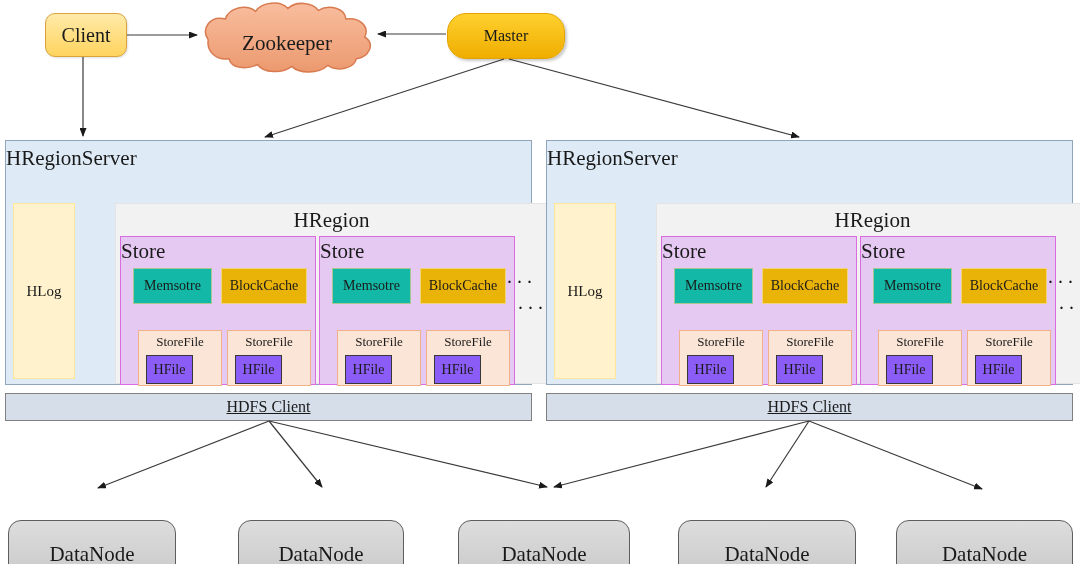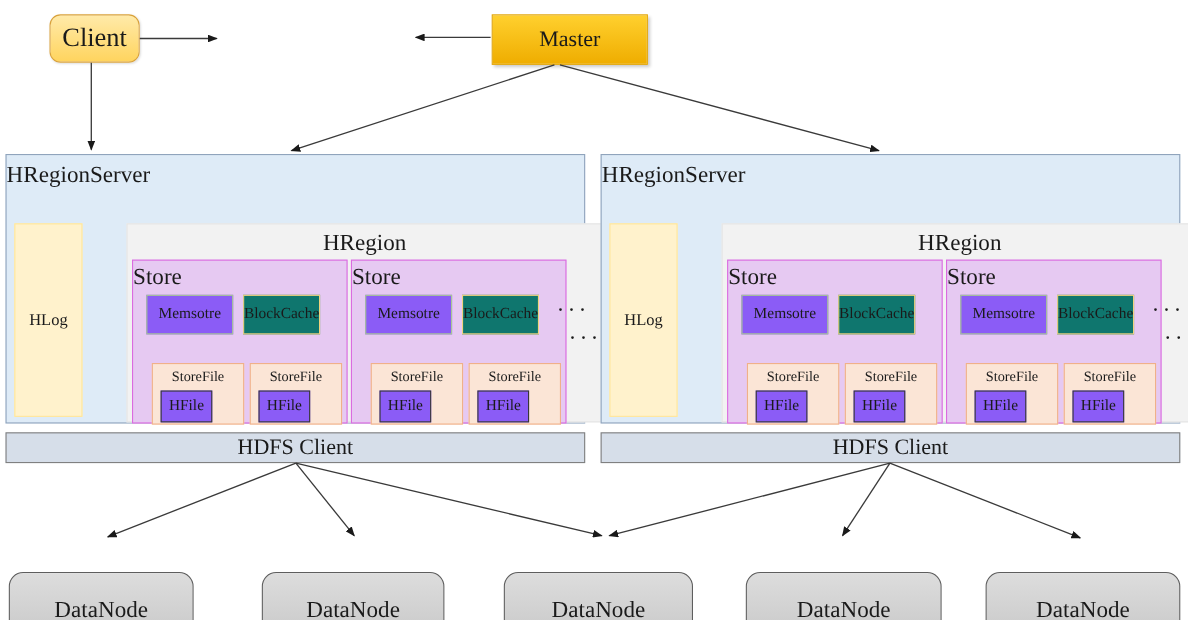--- a/index.html
+++ b/index.html
@@ -25,33 +25,33 @@
 
   
   .client-node {
     position: absolute;
     left: 45px; top: 13px;
     width: 82px; height: 44px;
     background: linear-gradient(#ffeaa9, #ffd45e);
     border: 1px solid #d9a23c;
     border-radius: 10px;
     display: flex; align-items: center; justify-content: center;
-    font-size: 24px;
+    font-size: 20px;
     z-index: 5;
     box-shadow: 1px 1px 2px rgba(0,0,0,0.12);
   }
   .master-node {
     position: absolute;
     left: 447px; top: 13px;
-    width: 142px; height: 46px;
+    width: 118px; height: 46px;
     background: linear-gradient(#ffd02e, #efad00);
     border: 1px solid #e2a300;
-    border-radius: 0;
-    display: flex; align-items: center; justify-content: center;
-    font-size: 20px;
+    border-radius: 19px;
+    display: flex; align-items: center; justify-content: center;
+    font-size: 16px;
     z-index: 5;
     box-shadow: 2px 2px 3px rgba(0,0,0,0.22);
   }
   .cloud-wrap {
     position: absolute;
     left: 194px; top: 0px;
     width: 186px; height: 74px;
     z-index: 5;
   }
   .cloud-wrap svg { position: absolute; left: 0; top: 0; }
@@ -108,30 +108,30 @@
   .store.st0 { left: 4px; }
   .store.st1 { left: 203px; }
   .store-title {
     position: absolute; left: 0; top: 2px; width: 100%;
     text-align: left; font-size: 21px;
   }
   .memstore {
     position: absolute;
     left: 12px; top: 31px;
     width: 79px; height: 36px;
-    background: #8b5cf6;
+    background: #14b8a6;
     border: 1px solid #a7c795;
     display: flex; align-items: center; justify-content: center;
     font-size: 14px;
   }
   .blockcache {
     position: absolute;
     left: 100px; top: 31px;
-    width: 70px; height: 36px;
-    background: #0f766e;
+    width: 86px; height: 36px;
+    background: #eab308;
     border: 1px solid #efd37e;
     display: flex; align-items: center; justify-content: center;
     font-size: 14px;
   }
   .storefile {
     position: absolute;
     top: 93px;
     width: 84px; height: 56px;
     background: #fbe5d6;
     border: 1px solid #f0b089;
@@ -160,22 +160,23 @@
   .ellipsis.in-server { left: 501px; top: 133px; }  
 
   
   .hdfs-bar {
     position: absolute;
     top: 393px;
     width: 527px; height: 28px;
     background: #d6dee9;
     border: 1px solid #808080;
     display: flex; align-items: center; justify-content: center;
-    font-size: 20px;
+    font-size: 16px;
     z-index: 2;
+    text-decoration: underline;
   }
   .hdfs-bar.h0 { left: 5px; }
   .hdfs-bar.h1 { left: 546px; }
 
   
   .datanode {
     position: absolute;
     top: 520px; height: 69px;
     background: linear-gradient(#dddddd, #c6c6c6);
     border: 1.5px solid #5e5e5e;
@@ -211,20 +212,44 @@
       <line x1="269" y1="421" x2="322" y2="487" marker-end="url(#arr)"></line>
       <line x1="269" y1="421" x2="547" y2="487" marker-end="url(#arr)"></line>
       <line x1="809" y1="421" x2="554" y2="487" marker-end="url(#arr)"></line>
       <line x1="809" y1="421" x2="766" y2="487" marker-end="url(#arr)"></line>
       <line x1="809" y1="421" x2="982" y2="489" marker-end="url(#arr)"></line>
     </g>
   </svg>
 
   <div class="client-node">Client</div>
 
+  <div class="cloud-wrap">
+    <svg width="186" height="74" viewBox="0 0 190 78">
+      <defs>
+        <linearGradient id="cloudGrad" x1="0" y1="0" x2="0" y2="1">
+          <stop offset="0" stop-color="#f8bd9e"></stop>
+          <stop offset="1" stop-color="#ec9a6f"></stop>
+        </linearGradient>
+      </defs>
+      <path fill="url(#cloudGrad)" stroke="#d97b50" stroke-width="1.6" d="M 12 42
+           C 4 30 14 16 30 20
+           C 34 8 52 4 62 12
+           C 68 2 88 0 96 9
+           C 104 1 122 2 128 11
+           C 140 4 156 9 157 20
+           C 172 18 182 28 177 39
+           C 188 46 182 60 168 62
+           C 166 72 148 76 138 69
+           C 128 78 108 78 100 70
+           C 90 78 70 77 64 68
+           C 52 74 36 72 34 62
+           C 20 64 10 54 12 42 Z"></path>
+    </svg>
+    <div class="cloud-label">Zookeeper</div>
+  </div>
 
   <div class="master-node">Master</div>
 
   <div class="server s0">
     <div class="server-title">HRegionServer</div>
     <div class="hlog">HLog</div>
     <div class="hregion">
       <div class="hregion-title">HRegion</div>
 
       <div class="store st0">

